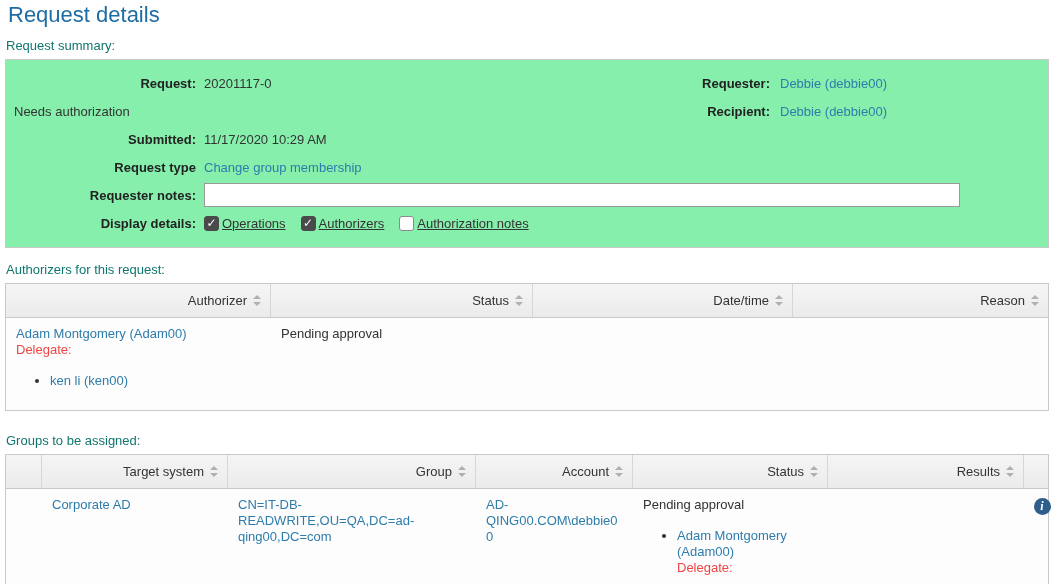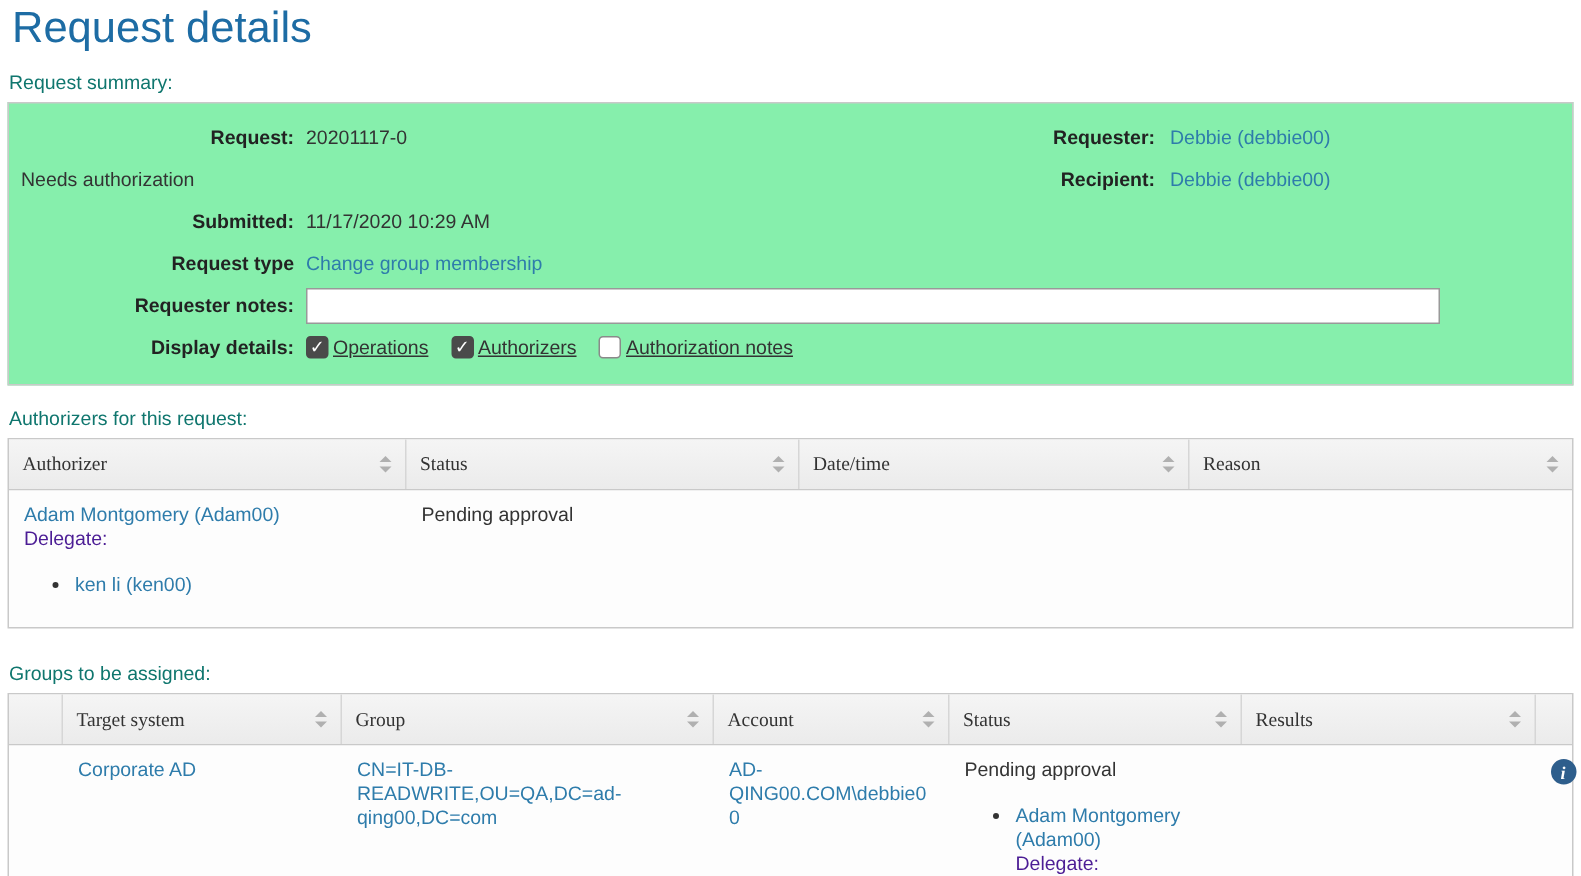--- a/index.html
+++ b/index.html
@@ -6,21 +6,21 @@
   html,body { margin:0; padding:0; background:#fff; }
   body {
     font-family: "Liberation Sans", "DejaVu Sans", sans-serif;
     font-size: 13px; color:#333;
     width:1054px; height:584px; overflow:hidden;
   }
   .page { padding: 2px 5px 0 5px; position:relative; }
   a.lnk { color:#2e7cab; text-decoration:none; cursor:pointer; }
 
   h1.page-title {
-    margin:0 0 10px 3px; font-size:29px; line-height:1.2;
+    margin:0 0 10px 3px; font-size:22px; line-height:1.2;
     font-weight:500; color:#1d6ca4; letter-spacing:0;
   }
   .section-label { margin:0 0 6px 1px; color:#0f766e; }
 
   
   .summary-box {
     border:1px solid #c9c9c9; background:#86efac;
     padding:9px 0 10px 0; position:relative; margin-bottom:14px;
   }
   .srow { display:flex; min-height:28px; align-items:center; }
@@ -48,35 +48,35 @@
   .rval { margin-left:10px; }
 
   
   .tbl { border:1px solid #c9c9c9; background:#fdfdfd; }
   .tbl-auth { margin-bottom:22px; }
   .thead { display:grid; background:linear-gradient(#f5f5f5,#ebebeb); border-bottom:1px solid #c9c9c9; }
   .thead-auth { grid-template-columns:265px 262px 260px 1fr; }
   .thead-grp  { grid-template-columns:36px 186px 248px 157px 195px 196px 1fr; }
   .th {
     height:33px; padding:0 9px; display:flex; align-items:center;
-    justify-content:space-between; border-right:1px solid #d6d6d6;
-    color:#333; cursor:pointer; overflow:hidden; white-space:nowrap;font-family:Liberation Serif, serif;
+    justify-content:flex-end; border-right:1px solid #d6d6d6;
+    color:#333; cursor:pointer; overflow:hidden; white-space:nowrap;
   }
   .th:last-child { border-right:none; }
   .sort { display:flex; flex-direction:column; gap:3px; flex:none; margin-left:6px; }
   .tri-up    { width:0; height:0; border-left:4px solid transparent; border-right:4px solid transparent; border-bottom:4px solid #b0b0b0; }
   .tri-down  { width:0; height:0; border-left:4px solid transparent; border-right:4px solid transparent; border-top:4px solid #b0b0b0; }
   .trow { display:grid; background:#fdfdfd; }
   .trow-auth { grid-template-columns:265px 262px 260px 1fr; min-height:64px; }
   .trow-grp  { grid-template-columns:36px 186px 248px 157px 195px 196px 1fr; min-height:123px; }
   .td { padding:8px 10px 6px 10px; overflow-wrap:break-word; line-height:1.22; }
   .td ul { margin:1px 0 0 0; padding-left:19px; list-style:disc; color:#333; }
   .td ul li { margin:15px; padding:0; }
   .td ul ul { list-style:circle; padding-left:17px; }
-  .delegate-label { color:#4c1d95; }
+  .delegate-label { color:#ef4444; }
   .info-cell { display:flex; justify-content:center; padding-top:9px; }
   .info-icon {
     width:17px; height:17px; border-radius:50%; background:#2e5e8c;
     color:#fff; display:flex; align-items:center; justify-content:center;
     font-family:"Liberation Serif","DejaVu Serif",serif;
     font-style:italic; font-weight:bold; font-size:12px; cursor:pointer;
     padding-right:1px;
   }
 </style>
 </head>

